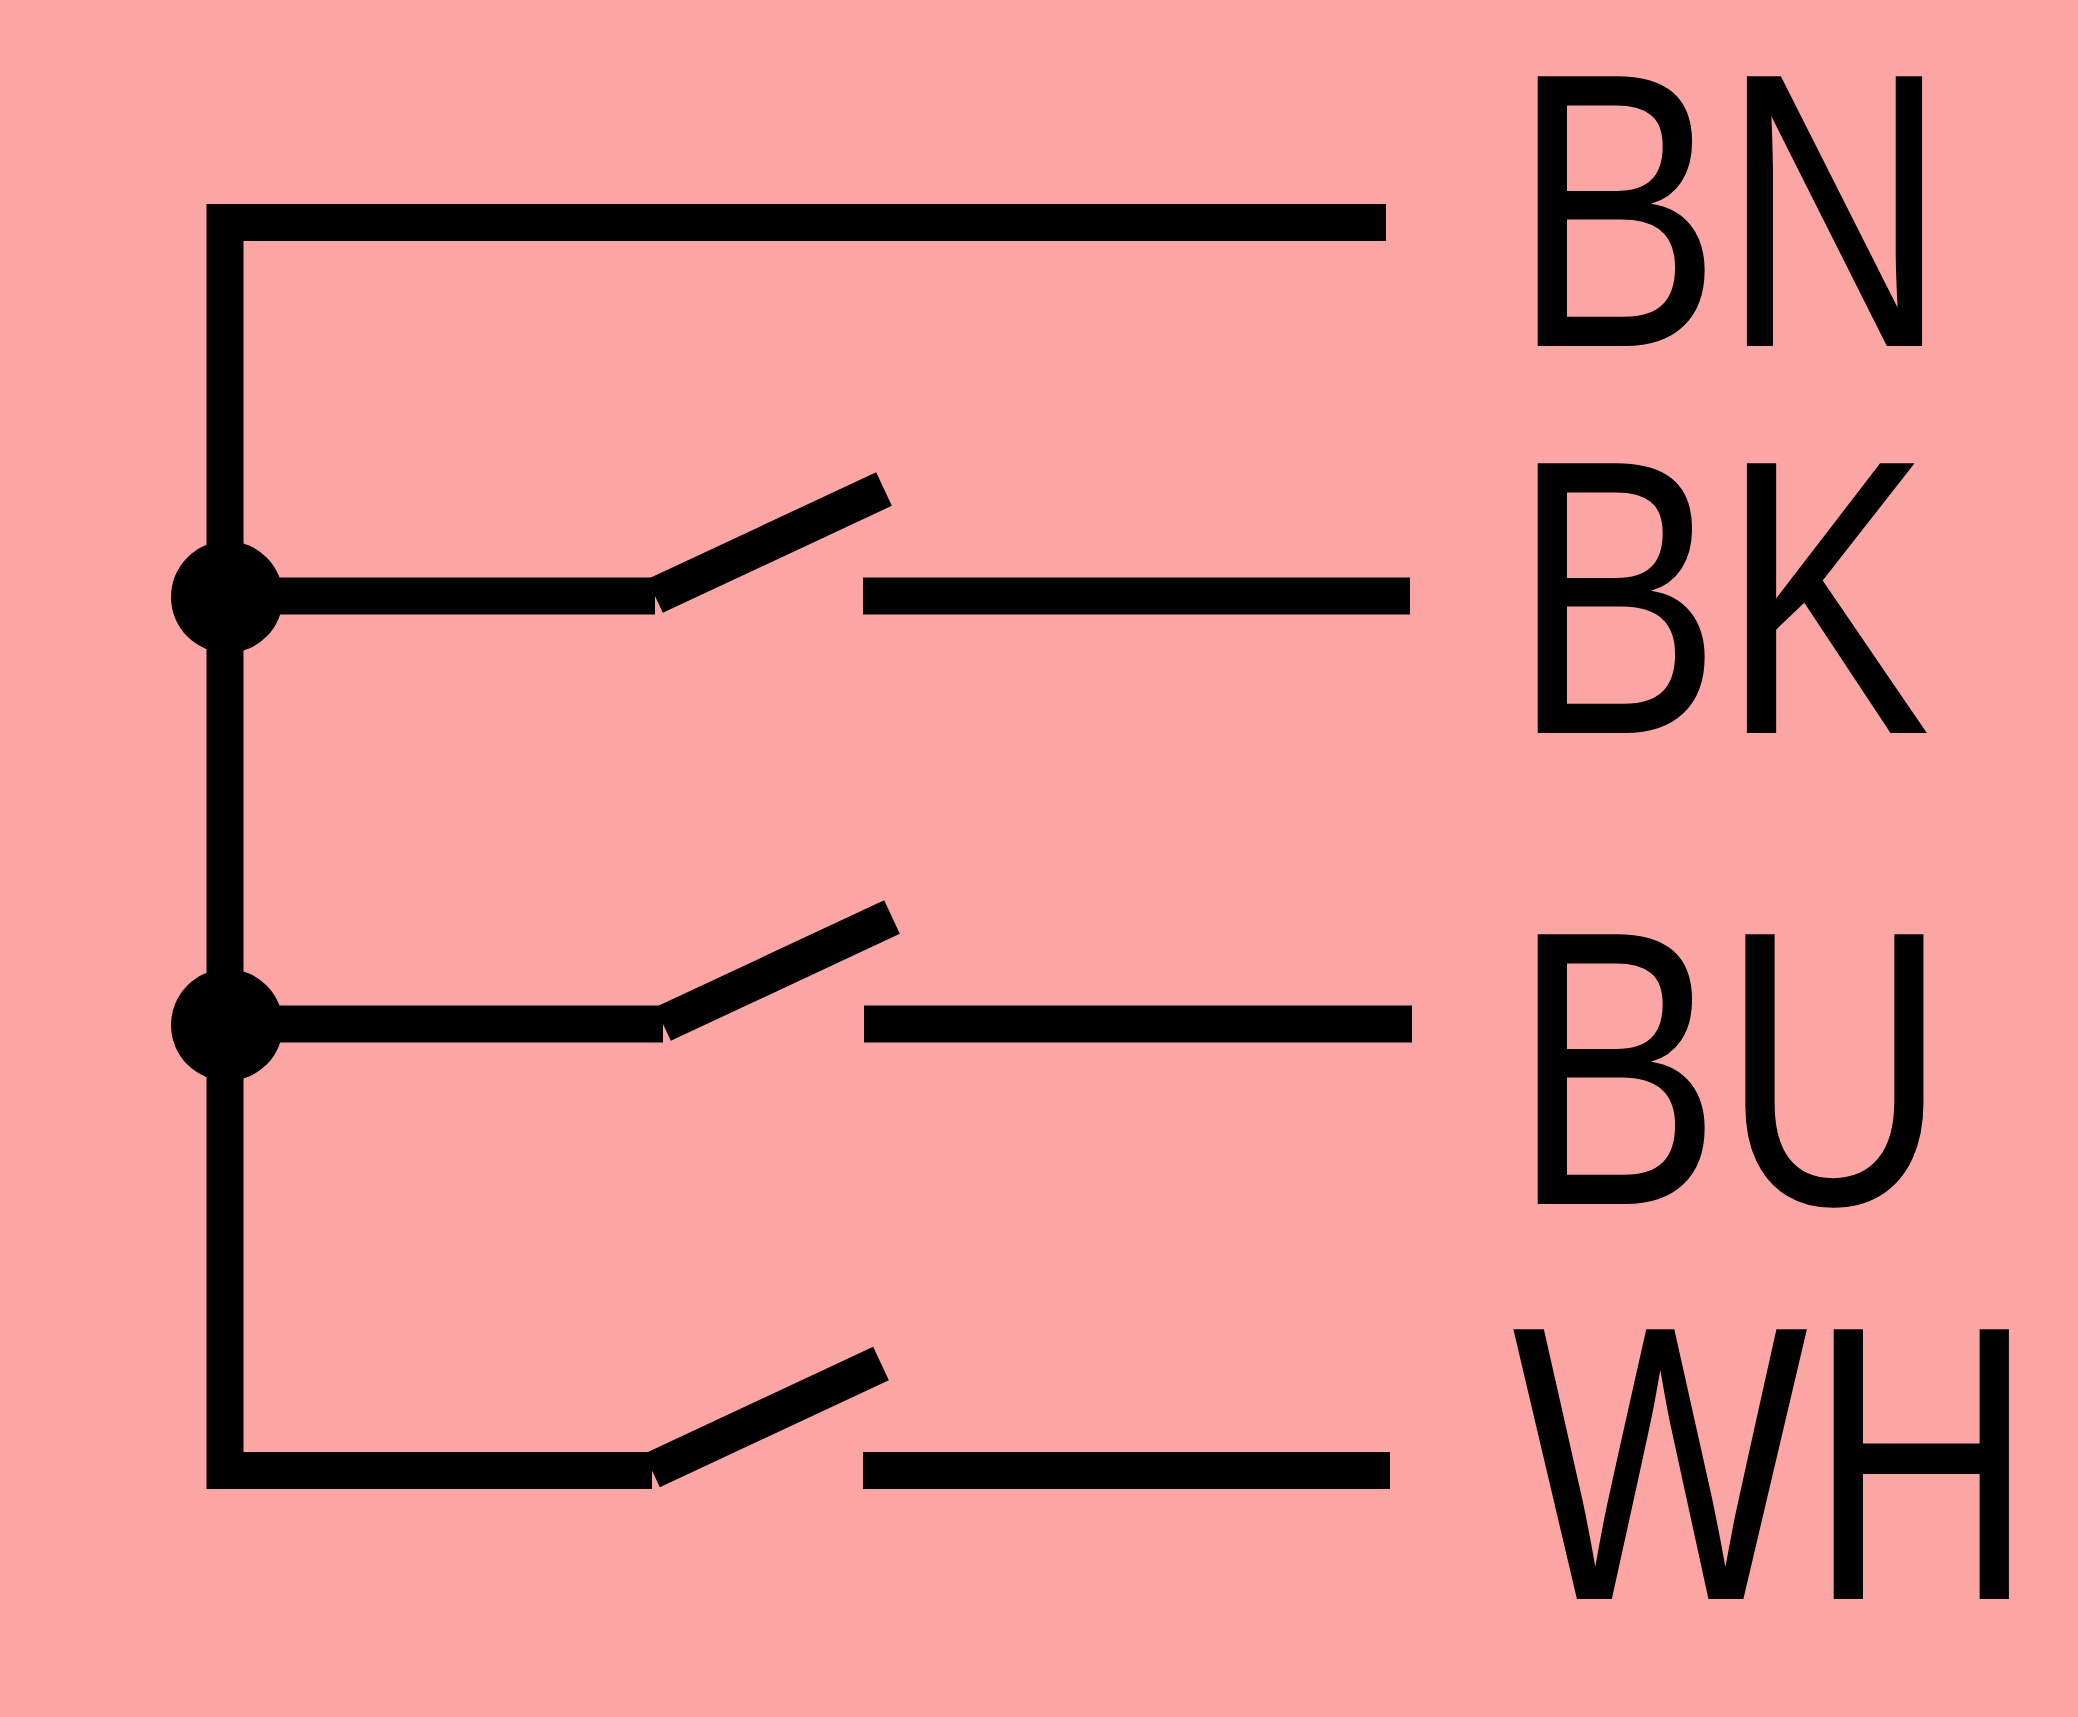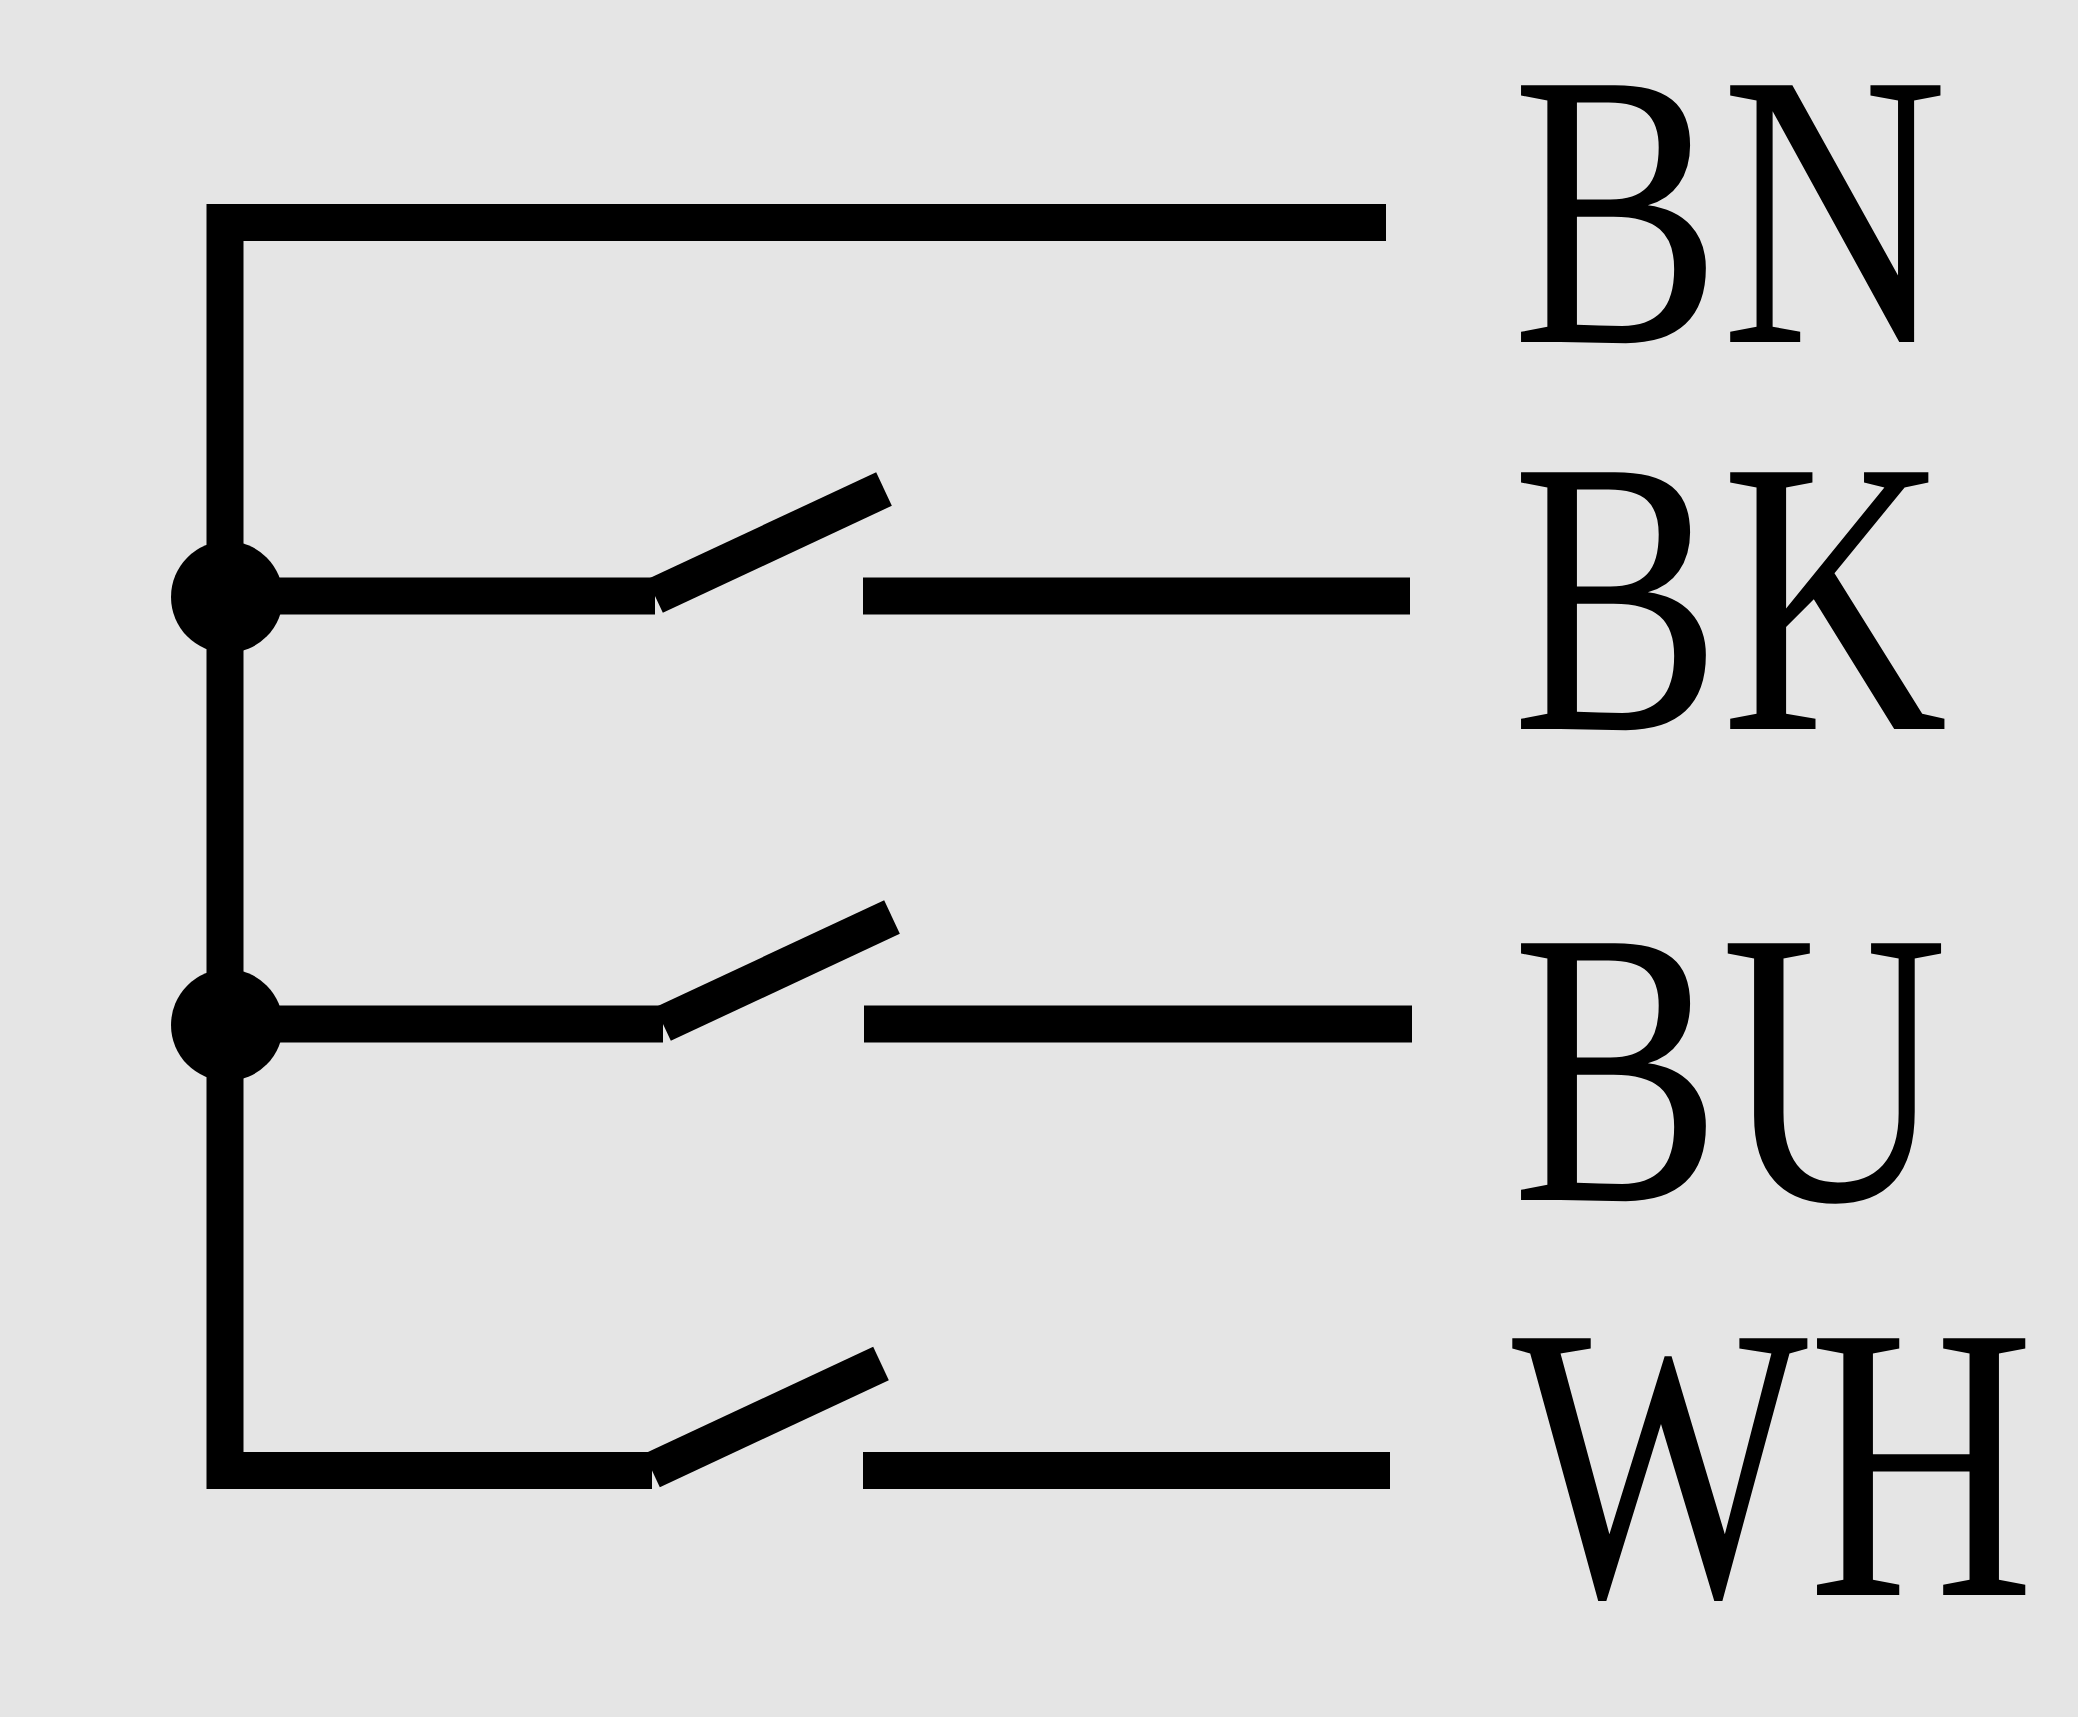--- a/index.html
+++ b/index.html
@@ -4,23 +4,23 @@
 <style>
   html, body {
     margin: 0;
     padding: 0;
     background: #ffffff;
   }
   .canvas {
     position: relative;
     width: 2078px;
     height: 1717px;
-    background: #e5e5e5;
+    background: #fca5a5;
     overflow: hidden;
-    font-family: Liberation Serif, serif;
+    font-family: Liberation Sans, sans-serif;
   }
   .circuit-svg {
     position: absolute;
     left: 0;
     top: 0;
     width: 2078px;
     height: 1717px;
     display: block;
   }
   .circuit-svg line {

